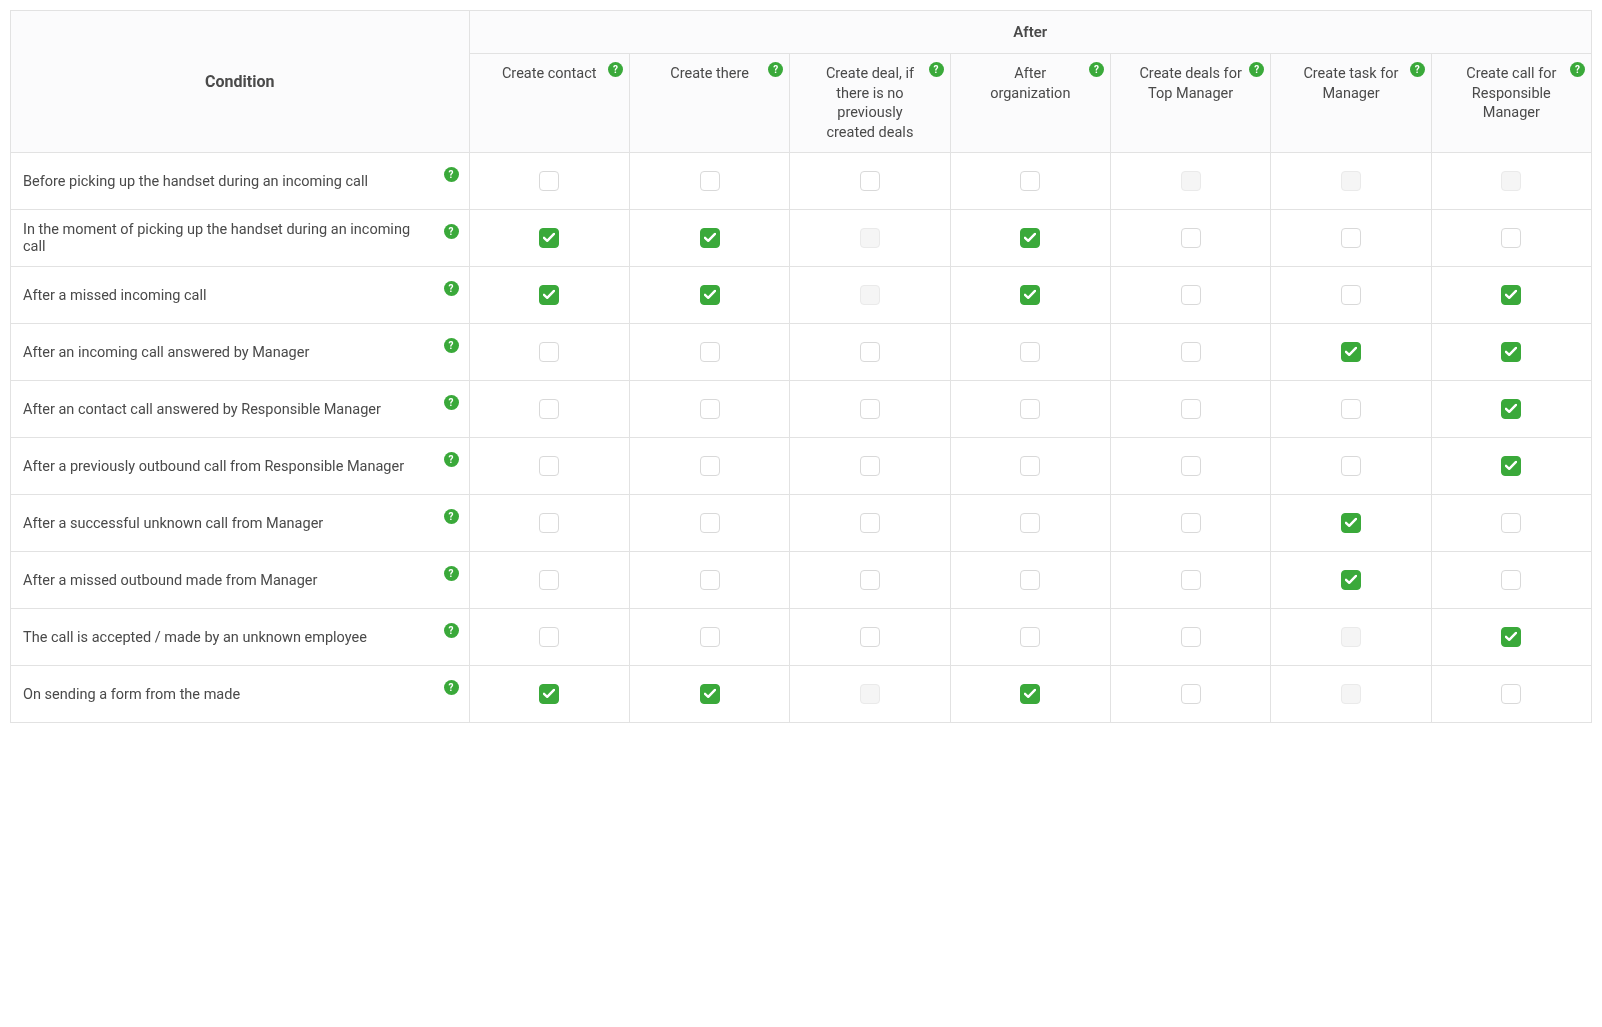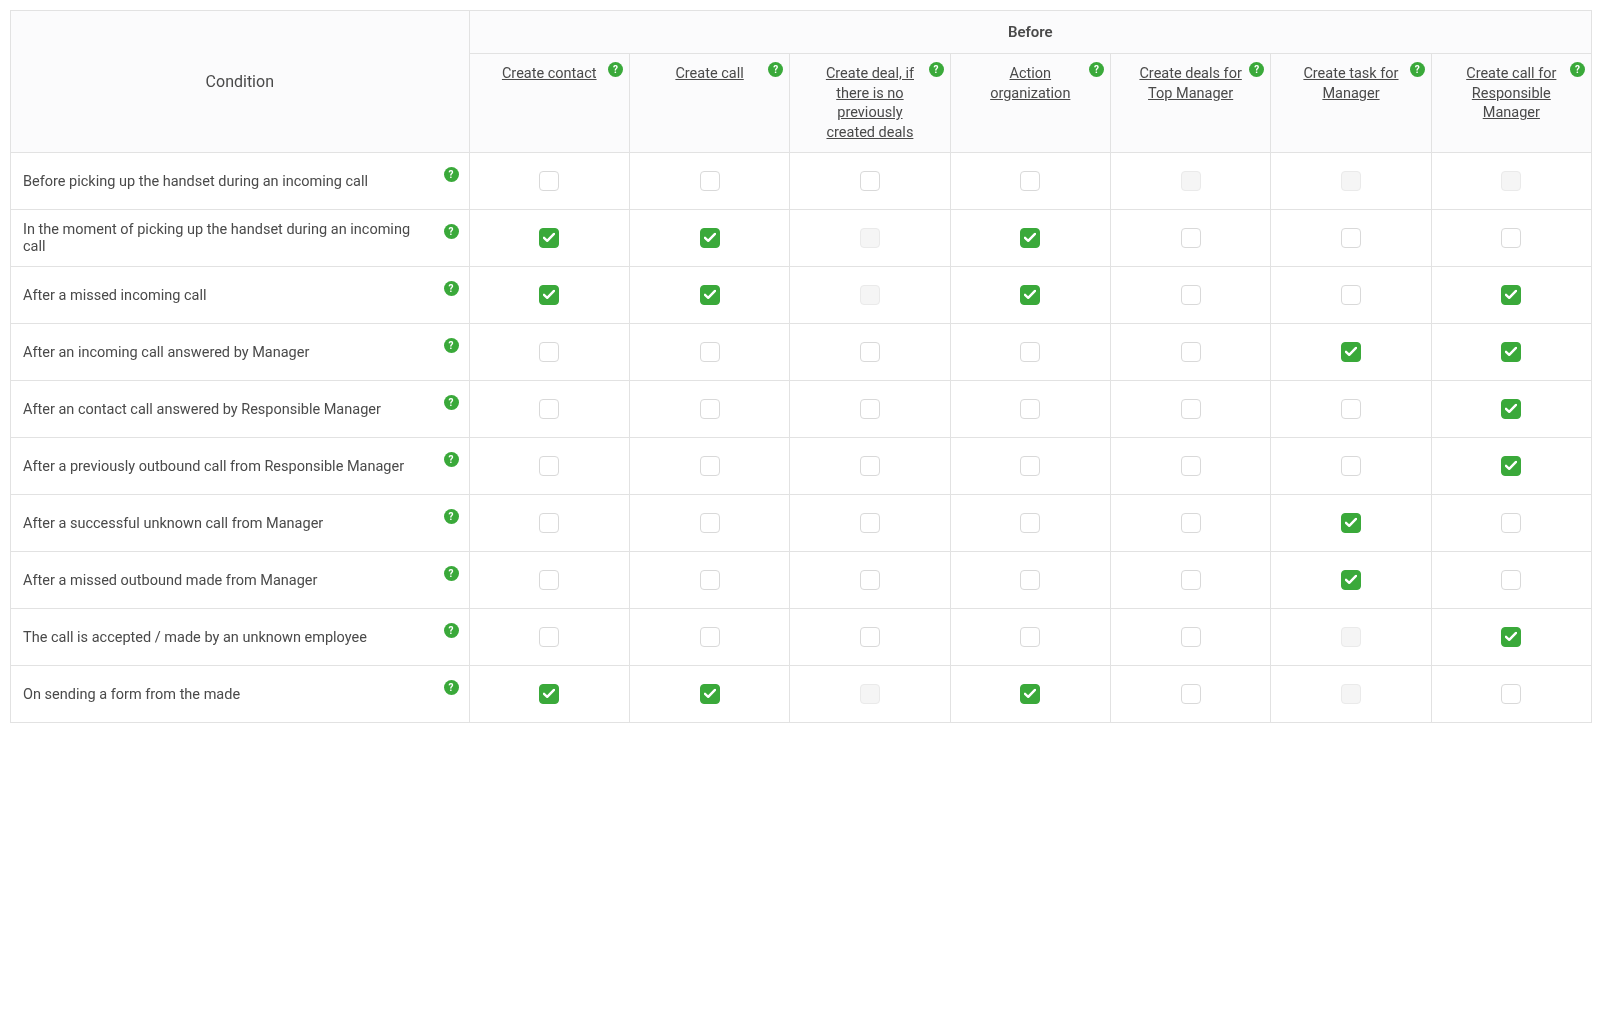--- a/index.html
+++ b/index.html
@@ -30,35 +30,34 @@
     background: #fbfbfc;
     font-weight: 600;
     text-align: center;
   }
   thead th.action-group {
     font-size: 15px;
     padding: 12px;
   }
   thead th.cond-head {
     font-size: 16px;
-    font-weight: 400;
+    font-weight: 700;
   }
   thead th.action-head {
     position: relative;
     font-size: 14.5px;
     font-weight: 400;
     line-height: 1.35;
     padding: 10px 8px;
     vertical-align: top;
   }
   thead th.action-head .label {
     display: inline-block;
     max-width: 110px;
     text-align: center;
-    text-decoration: underline;
   }
   thead th.action-head .help-icon {
     position: absolute;
     top: 8px;
     right: 6px;
   }
   tbody td.cond-cell {
     position: relative;
     padding-right: 36px;
   }
@@ -131,28 +130,28 @@
       <col class="col-act">
         <col class="col-act">
         <col class="col-act">
     </colgroup>
     <thead>
       <tr>
         <th class="cond-head" rowspan="2">
           <span>Condition</span>
         </th>
         <th class="action-group" colspan="7">
-          <span>Before</span>
+          <span>After</span>
         </th>
       </tr>
       <tr id="action-header-row">
           <th class="action-head"><span class="label">Create contact</span><span class="help-icon">?</span></th>
-          <th class="action-head"><span class="label">Create call</span><span class="help-icon">?</span></th>
+          <th class="action-head"><span class="label">Create there</span><span class="help-icon">?</span></th>
           <th class="action-head"><span class="label">Create deal, if there is no previously created deals</span><span class="help-icon">?</span></th>
-          <th class="action-head"><span class="label">Action organization</span><span class="help-icon">?</span></th>
+          <th class="action-head"><span class="label">After organization</span><span class="help-icon">?</span></th>
           <th class="action-head"><span class="label">Create deals for Top Manager</span><span class="help-icon">?</span></th>
           <th class="action-head"><span class="label">Create task for Manager</span><span class="help-icon">?</span></th>
           <th class="action-head"><span class="label">Create call for Responsible Manager</span><span class="help-icon">?</span></th>
         </tr>
     </thead>
     <tbody id="rules-body">
         <tr>
           <td class="cond-cell"><span>Before picking up the handset during an incoming call</span><span class="help-icon">?</span></td>
           <td class="check-cell"><span class="chk unchecked"></span></td>
           <td class="check-cell"><span class="chk unchecked"></span></td>

